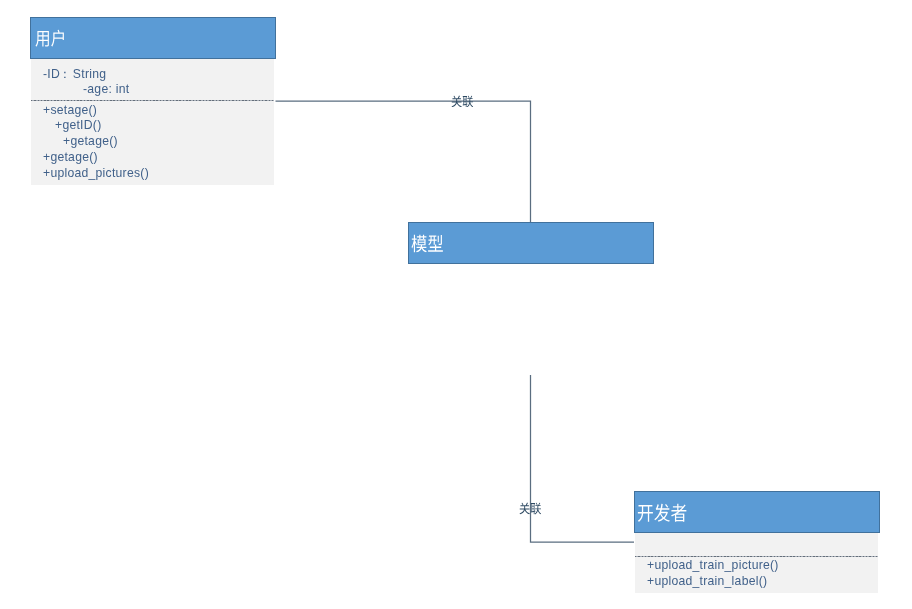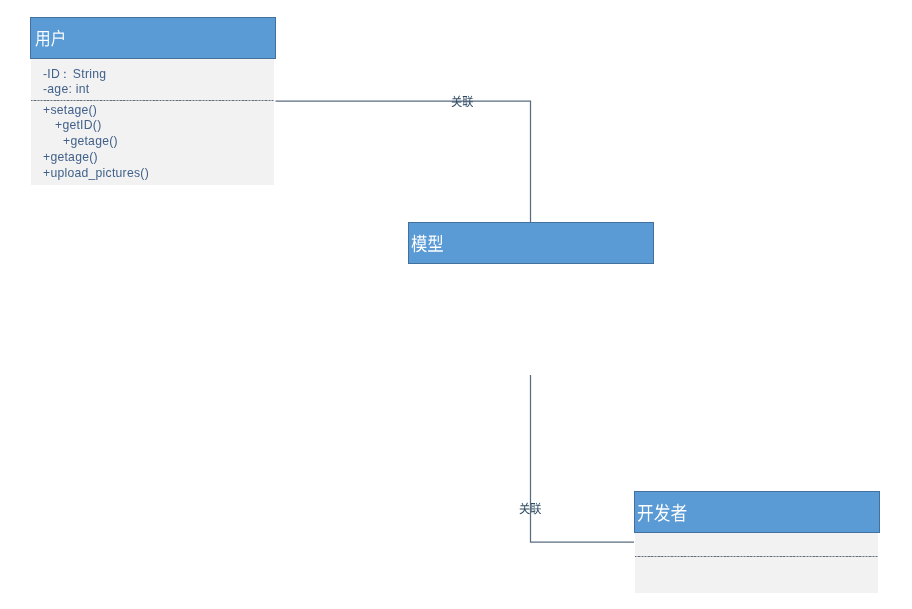--- a/index.html
+++ b/index.html
@@ -43,21 +43,21 @@
         <svg class="cjk uml-title" height="18.30" fill="var(--title-text)" style="left:4.10px;top:10.60px;" width="31.30">
           <g transform="scale(0.01565 0.0183) translate(0 880)">
             <path d="M153-770V-407C153-266 143-89 32 36C49 45 79 70 90 85C167 0 201-115 216-227H467V71H543V-227H813V-22C813-4 806 2 786 3C767 4 699 5 629 2C639 22 651 55 655 74C749 75 807 74 841 62C875 50 887 27 887-22V-770ZM227-698H467V-537H227ZM813-698V-537H543V-698ZM227-466H467V-298H223C226-336 227-373 227-407ZM813-466V-298H543V-466Z" transform="translate(0 0)"></path>
             <path d="M247-615H769V-414H246L247-467ZM441-826C461-782 483-726 495-685H169V-467C169-316 156-108 34 41C52 49 85 72 99 86C197-34 232-200 243-344H769V-278H845V-685H528L574-699C562-738 537-799 513-845Z" transform="translate(1000 0)"></path>
           </g>
         </svg>
       </div>
  <div class="uml-body" style="height:126px;">
   <div class="uml-section" style="top:0;height:41px;">
           <div class="uml-row" style="top:6.70px;">-ID<span class="fw-colon">：</span> String</div>
-          <div class="uml-row" style="top:22.45px;">-age: int</div>
+          <div class="uml-row" style="top:22.45px;margin-left:40px;">-age: int</div>
         </div>
   <div class="divider" style="top:41px;"></div>
   <div class="uml-section" style="top:42px;bottom:0;">
           <div class="uml-row" style="top:0.70px;">+setage()</div>
           <div class="uml-row" style="top:16.45px;margin-left:12px;">+getID()</div>
           <div class="uml-row" style="top:32.20px;margin-left:20px;">+getage()</div>
           <div class="uml-row" style="top:47.95px;">+getage()</div>
           <div class="uml-row" style="top:63.70px;">+upload_pictures()</div>
         </div>
  </div>
@@ -78,20 +78,24 @@
           <g transform="scale(0.01676 0.0196) translate(0 880)">
             <path d="M649-703V-418H369V-461V-703ZM52-418V-346H288C274-209 223-75 54 28C74 41 101 66 114 84C299-33 351-189 365-346H649V81H726V-346H949V-418H726V-703H918V-775H89V-703H293V-461L292-418Z" transform="translate(0 0)"></path>
             <path d="M673-790C716-744 773-680 801-642L860-683C832-719 774-781 731-826ZM144-523C154-534 188-540 251-540H391C325-332 214-168 30-57C49-44 76-15 86 1C216-79 311-181 381-305C421-230 471-165 531-110C445-49 344-7 240 18C254 34 272 62 280 82C392 51 498 5 589-61C680 6 789 54 917 83C928 62 948 32 964 16C842-7 736-50 648-108C735-185 803-285 844-413L793-437L779-433H441C454-467 467-503 477-540H930L931-612H497C513-681 526-753 537-830L453-844C443-762 429-685 411-612H229C257-665 285-732 303-797L223-812C206-735 167-654 156-634C144-612 133-597 119-594C128-576 140-539 144-523ZM588-154C520-212 466-281 427-361H742C706-279 652-211 588-154Z" transform="translate(1000 0)"></path>
             <path d="M837-806C802-760 764-715 722-673V-714H473V-840H399V-714H142V-648H399V-519H54V-451H446C319-369 178-302 32-252C47-236 70-205 80-189C142-213 204-239 264-269V80H339V47H746V76H823V-346H408C463-379 517-414 569-451H946V-519H657C748-595 831-679 901-771ZM473-519V-648H697C650-602 599-559 544-519ZM339-123H746V-18H339ZM339-183V-282H746V-183Z" transform="translate(2000 0)"></path>
           </g>
         </svg>
       </div>
  <div class="uml-body" style="height:60px;">
   <div class="uml-section" style="top:0;height:23px;"></div>
   <div class="divider" style="top:23px;"></div>
+  <div class="uml-section" style="top:24px;bottom:0;">
+          <div class="uml-row" style="top:0.20px;">+upload_train_picture()</div>
+          <div class="uml-row" style="top:15.70px;">+upload_train_label()</div>
+        </div>
  </div>
 </div>
 <svg class="cjk rel-label" height="12.80" fill="var(--relation-label-text)" style="left:451.00px;top:94.70px;" width="22.52">
       <g transform="scale(0.01126 0.0128) translate(0 880)">
         <path d="M224-799C265-746 307-675 324-627H129V-552H461V-430C461-412 460-393 459-374H68V-300H444C412-192 317-77 48 13C68 30 93 62 102 79C360-11 470-127 515-243C599-88 729 21 907 74C919 51 942 18 960 1C777-44 640-152 565-300H935V-374H544L546-429V-552H881V-627H683C719-681 759-749 792-809L711-836C686-774 640-687 600-627H326L392-663C373-710 330-780 287-831Z" transform="translate(0 0)"></path>
         <path d="M485-794C525-747 566-681 584-638L648-672C630-716 587-778 546-824ZM810-824C786-766 740-685 703-632H453V-563H636V-442L635-381H428V-311H627C610-198 555-68 392 36C411 48 437 72 449 88C577 1 643-100 677-199C729-75 809 24 916 79C927 60 950 32 966 17C840-39 751-162 707-311H956V-381H710L711-441V-563H918V-632H781C816-681 854-744 887-801ZM38-135 53-63 313-108V80H379V-120L462-134L458-199L379-187V-729H423V-797H47V-729H101V-144ZM169-729H313V-587H169ZM169-524H313V-381H169ZM169-317H313V-176L169-154Z" transform="translate(1000 0)"></path>
       </g>
     </svg>
 <svg class="cjk rel-label" height="12.80" fill="var(--relation-label-text)" style="left:518.70px;top:502.20px;" width="22.52">
       <g transform="scale(0.01126 0.0128) translate(0 880)">

